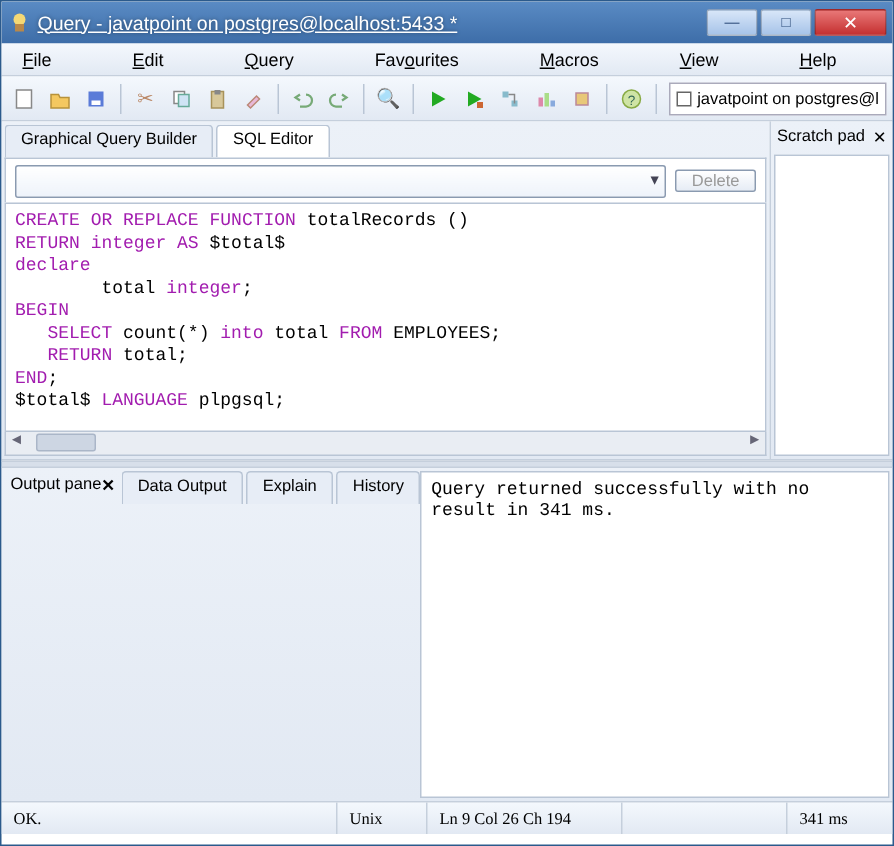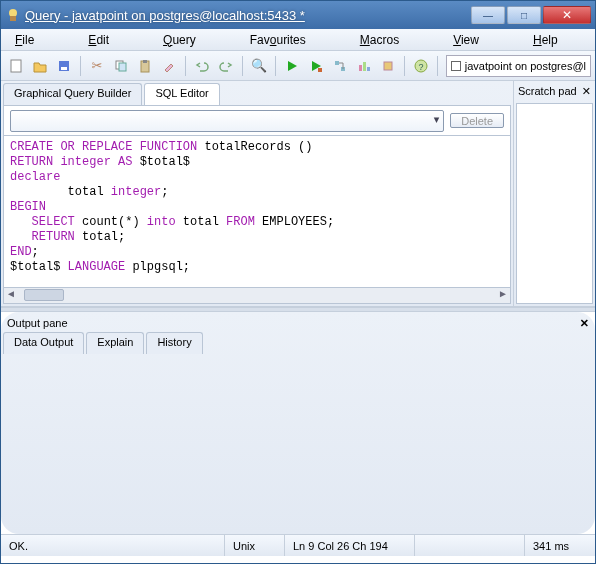--- a/index.html
+++ b/index.html
@@ -31,26 +31,26 @@
 .btn.disabled{color:#999;}
 .code{flex:1;background:#fff;border:1px solid #b9c5d5;padding:4px 6px;font-family:"Courier New",monospace;font-size:12px;line-height:15px;overflow:auto;white-space:pre;}
 .hscroll{height:16px;background:#e9edf3;border:1px solid #b9c5d5;border-top:none;position:relative;}
 .hscroll .thumb{position:absolute;left:20px;top:1px;width:40px;height:12px;background:#cdd6e3;border:1px solid #aab6c8;border-radius:2px;}
 .hscroll::before{content:"◄";position:absolute;left:2px;top:0;font-size:10px;color:#667;}
 .hscroll::after{content:"►";position:absolute;right:2px;top:0;font-size:10px;color:#667;}
 .scratch{width:82px;background:linear-gradient(#ecf1f8,#e2e9f3);border-left:1px solid #c5cfdc;display:flex;flex-direction:column;}
 .scratch .hdr{height:20px;display:flex;align-items:center;justify-content:space-between;padding:0 4px;font-size:11px;}
 .scratch .pad{flex:1;margin:2px;background:#fff;border:1px solid #b9c5d5;}
 .splitter{height:5px;background:#d7dfea;border-top:1px solid #c5cfdc;border-bottom:1px solid #c5cfdc;}
-.output{height:222px;background:linear-gradient(#ecf1f8,#e2e9f3);display:flex;flex-direction:column;padding:2px;border-radius:18px;}
+.output{height:222px;background:linear-gradient(#ecf1f8,#e2e9f3);display:flex;padding:2px;}
 .outhdr{height:18px;display:flex;justify-content:space-between;align-items:center;padding:0 4px;font-size:11px;}
 .outhdr .x{font-family:Arial;font-weight:bold;}
 .outcontent{flex:1;background:#fff;border:1px solid #b9c5d5;padding:4px 6px;font-family:"Courier New",monospace;font-size:12px;}
 .statusbar{height:22px;background:linear-gradient(#f4f8fd,#e2e9f3);border-top:1px solid #c5cfdc;display:flex;align-items:center;font-size:11px;}
-.statusbar .cell{border-right:1px solid #c5cfdc;padding:0 8px;height:100%;display:flex;align-items:center;}
+.statusbar .cell{border-right:1px solid #c5cfdc;padding:0 8px;height:100%;display:flex;align-items:center;font-family:Liberation Serif, serif;}
 .kw{color:#a21caf;}
 
 .ic-new{color:#555}.ic-open{color:#e8b84a}.ic-save{color:#4a6bd8}.ic-cut{color:#b86}
 </style>
 </head>
 <body>
 
 <div class="titlebar">
   <span class="appicon">
     <svg width="16" height="16">
@@ -207,20 +207,21 @@
 <div class="output">
   <div class="outhdr">
     <span>Output pane</span>
     <span class="x">✕</span>
   </div>
   <div class="tabs">
     <div class="tab">Data Output</div>
     <div class="tab">Explain</div>
     <div class="tab">History</div>
   </div>
+  <div class="outcontent">Query returned successfully with no result in 341 ms.</div>
 </div>
 
 <div class="statusbar">
   <div class="cell" style="flex:1">OK.</div>
   <div class="cell" style="width:60px">Unix</div>
   <div class="cell" style="width:130px">Ln 9 Col 26 Ch 194</div>
   <div class="cell" style="width:110px"></div>
   <div class="cell" style="width:70px;border-right:none">341 ms</div>
 </div>
 

